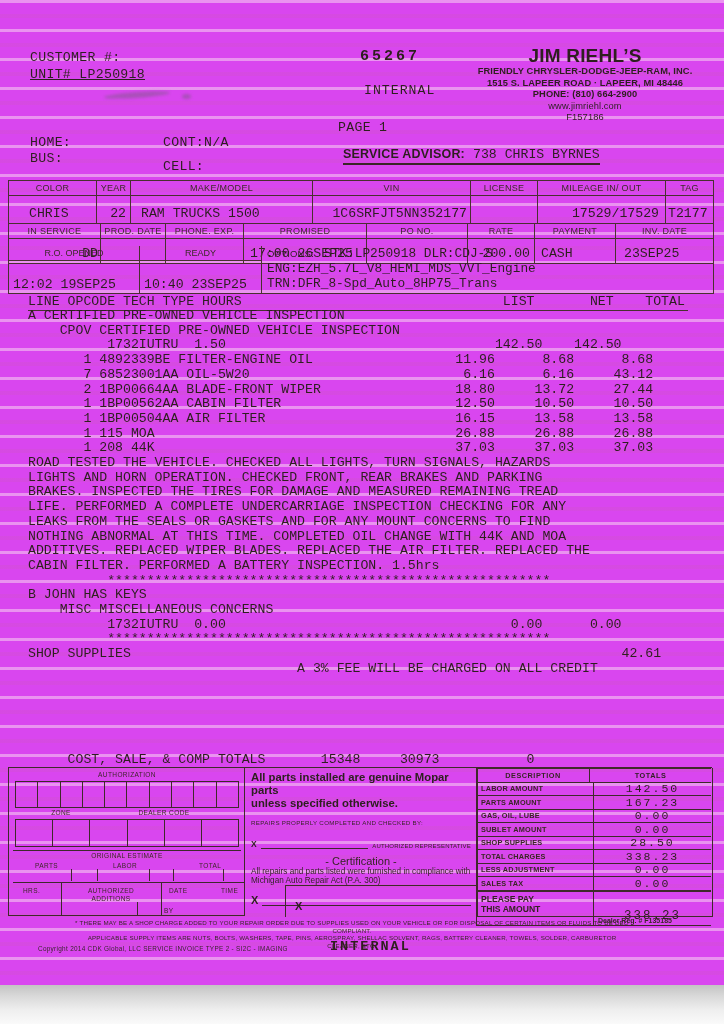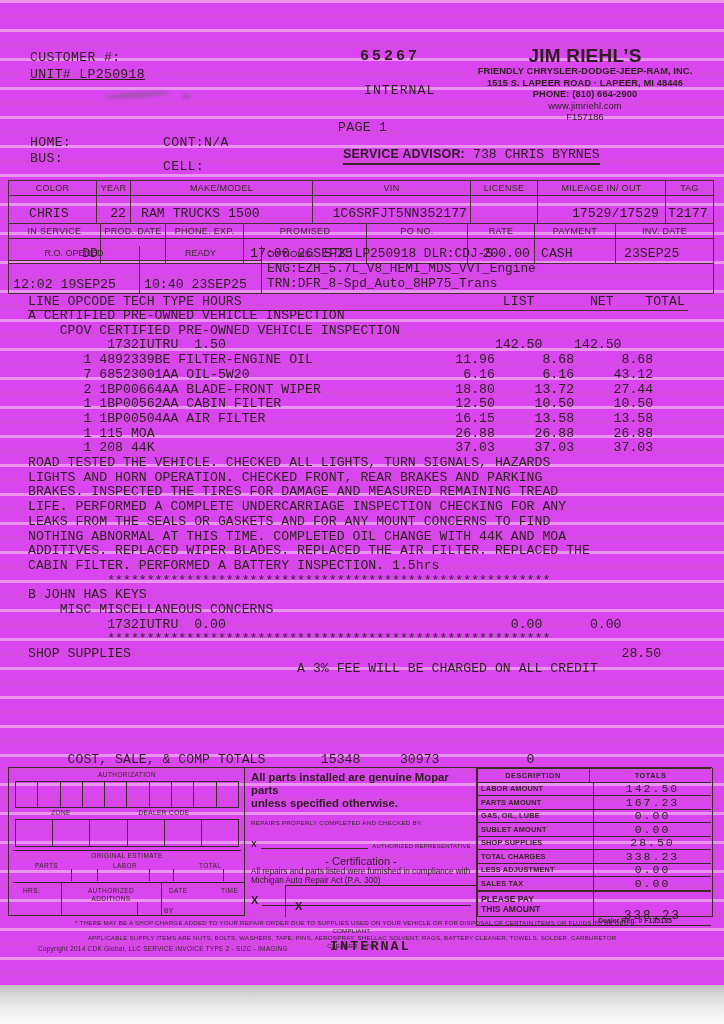--- a/index.html
+++ b/index.html
@@ -203,21 +203,21 @@
         <div class="bline">LIFE. PERFORMED A COMPLETE UNDERCARRIAGE INSPECTION CHECKING FOR ANY</div>
         <div class="bline">LEAKS FROM THE SEALS OR GASKETS AND FOR ANY MOUNT CONCERNS TO FIND</div>
         <div class="bline">NOTHING ABNORMAL AT THIS TIME. COMPLETED OIL CHANGE WITH 44K AND MOA</div>
         <div class="bline">ADDITIVES. REPLACED WIPER BLADES. REPLACED THE AIR FILTER. REPLACED THE</div>
         <div class="bline">CABIN FILTER. PERFORMED A BATTERY INSPECTION. 1.5hrs</div>
         <div class="bline">          ********************************************************</div>
         <div class="bline">B JOHN HAS KEYS</div>
         <div class="bline">    MISC MISCELLANEOUS CONCERNS</div>
         <div class="bline">          1732IUTRU  0.00                                    0.00      0.00</div>
         <div class="bline">          ********************************************************</div>
-        <div class="bline">SHOP SUPPLIES                                                              28.50</div>
+        <div class="bline">SHOP SUPPLIES                                                              42.61</div>
         <div class="bline">                                  A 3% FEE WILL BE CHARGED ON ALL CREDIT</div>
       </div>
 
     <div class="abs mono pre" style="left:28px;top:752px;font-size:13.2px;">     COST, SALE, &amp; COMP TOTALS       15348     30973           0</div>
 
     <div id="form" class="abs">
 
       <div id="p-left" class="panel">
         <div class="abs tiny sans" style="left:0;top:3px;width:236px;text-align:center;">AUTHORIZATION</div>
         <div class="boxrow" style="top:13px;height:25px;">

